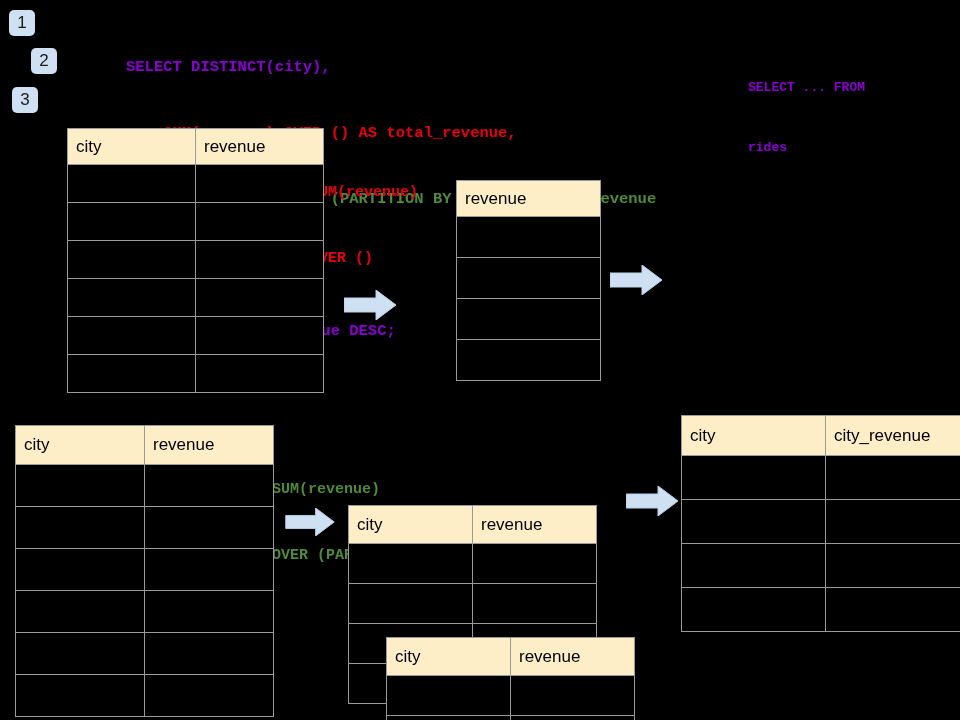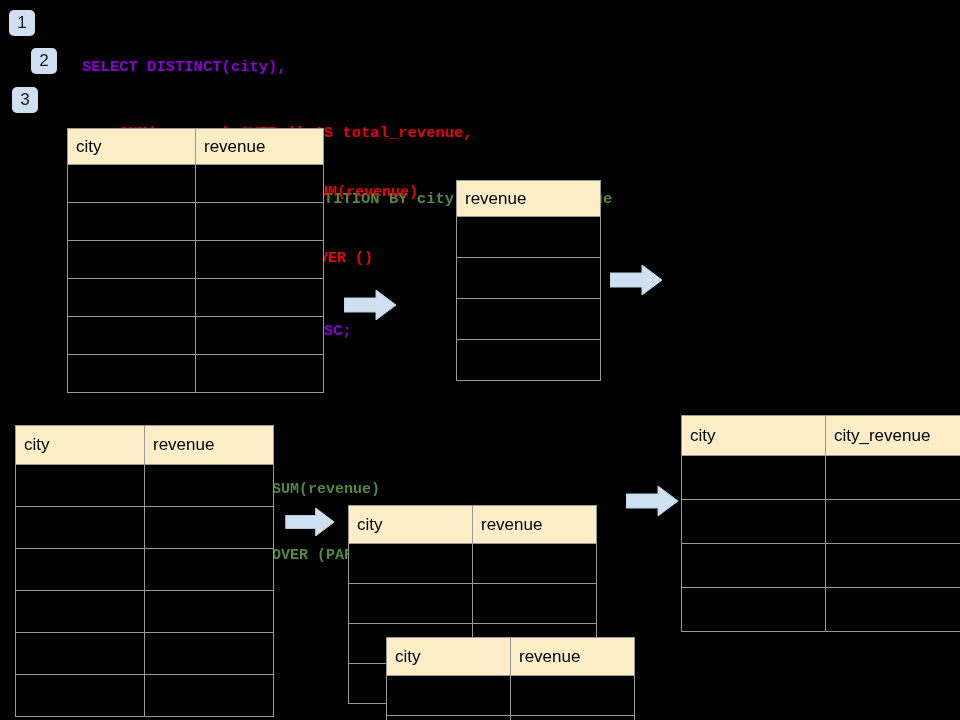--- a/index.html
+++ b/index.html
@@ -32,21 +32,21 @@
 
   
   .code {
     position: absolute;
     font-family: "Liberation Mono", "DejaVu Sans Mono", monospace;
     font-weight: bold;
     font-size: 15.5px;
     line-height: 22px;
     white-space: pre;
   }
-  .code-line { white-space: pre; }
+  .code-line { white-space: pre; margin-left: 44px; }
   .c-purple { color: #8a00d4; }
   .c-red    { color: #e8000d; }
   .c-green  { color: #4f8a3d; }
 
   .side-note {
     position: absolute;
     font-family: "Liberation Mono", "DejaVu Sans Mono", monospace;
     font-weight: bold;
     font-size: 13px;
     line-height: 20px;
@@ -106,20 +106,24 @@
   <div class="badge" style="left:12px; top:87px;">3</div>
 
   <div class="code" style="left:82px; top:12px;">
     <div class="code-line c-purple">SELECT DISTINCT(city),</div>
     <div class="code-line c-red">    SUM(revenue) OVER () AS total_revenue,</div>
     <div class="code-line c-green">    SUM(revenue) OVER (PARTITION BY city) as city_revenue</div>
     <div class="code-line c-purple">  FROM rides</div>
     <div class="code-line c-purple">  ORDER by city_revenue DESC;</div>
   </div>
 
+  <div class="side-note" style="left:748px; top:38px;">
+    <div>SELECT ... FROM</div>
+    <div>rides</div>
+  </div>
 
   <div class="anno red" style="left:310px; top:138px;">
     <div>SUM(revenue)</div>
     <div>OVER ()</div>
   </div>
 
   <div class="anno green" style="left:272px; top:435px;">
     <div>SUM(revenue)</div>
     <div>OVER (PARTITION</div>
   </div>

